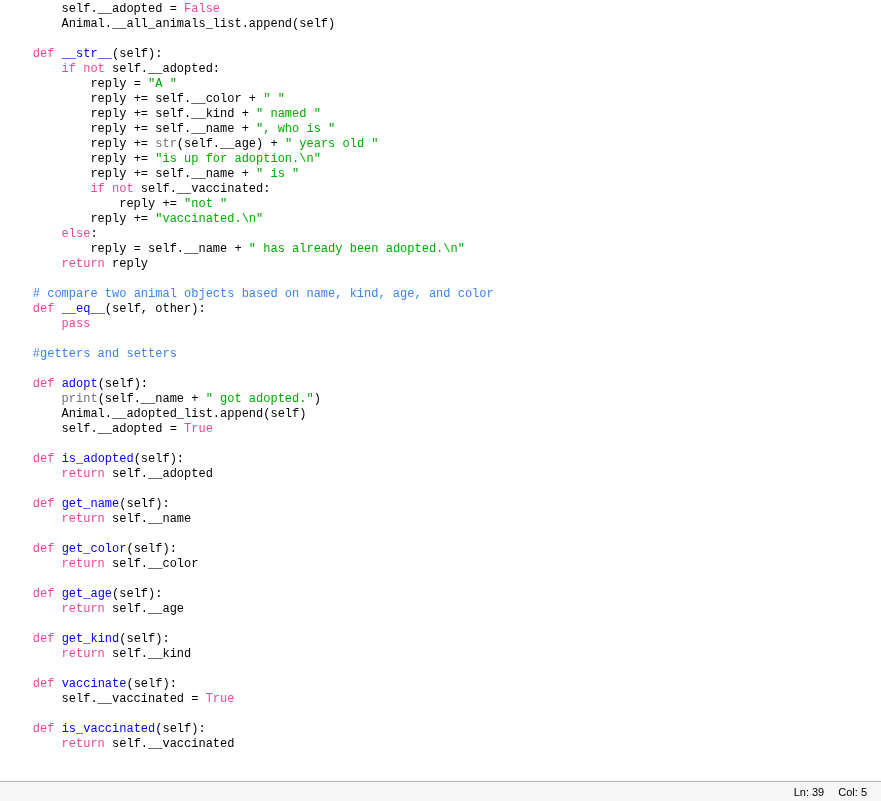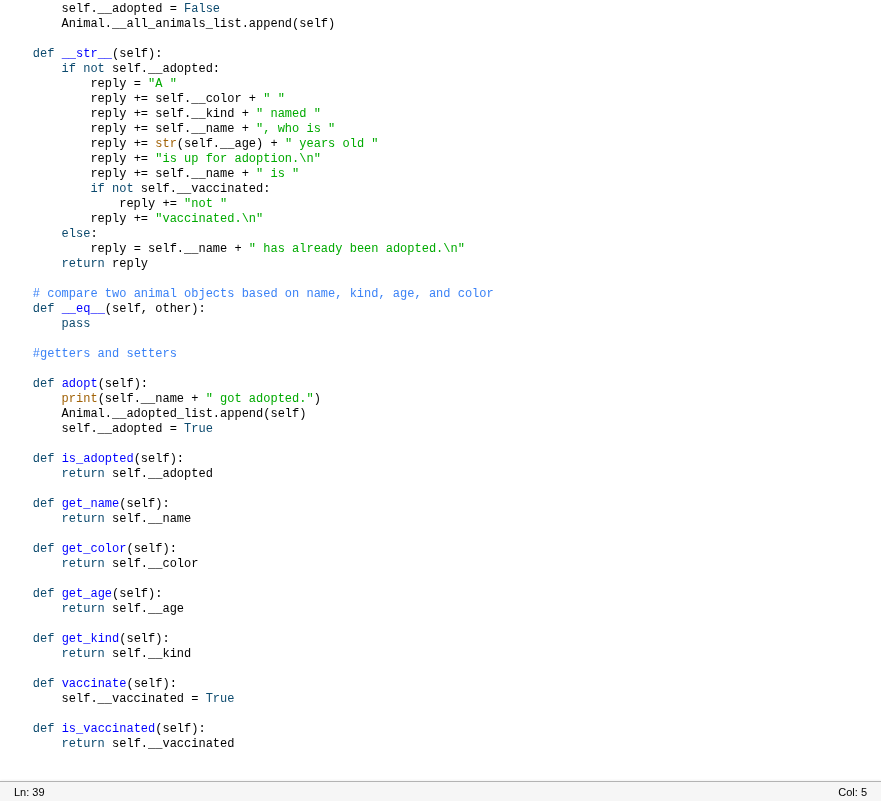--- a/index.html
+++ b/index.html
@@ -23,30 +23,30 @@
       overflow-y: auto;
       overflow-x: hidden;
       padding: 2px 4px;
       line-height: 15px;
       white-space: pre;
     }
     .editor::-webkit-scrollbar { width: 14px; }
     .editor::-webkit-scrollbar-track { background: transparent; }
     .editor::-webkit-scrollbar-thumb { background: #c6c6c6; border-radius: 7px; border: 3px solid #fff; }
     .line { color: #000; }
-    .kw { color: #0c4a6e; }
-    .bi { color: #a16207; font-family: Liberation Mono, monospace; }
+    .kw { color: #ec4899; }
+    .bi { color: #737373; font-family: Liberation Mono, monospace; }
     .str { color: #00aa00; }
     .comment { color: #3b82f6; }
     .def { color: #0000ff; font-family: Liberation Mono, monospace; }
     .statusbar {
       height: 20px;
       border-top: 1px solid #b3b3b3;
       display: flex;
-      justify-content: space-between;
+      justify-content: flex-end;
       align-items: center;
       padding: 0 14px;
       font-family: -apple-system, 'Helvetica Neue', Arial, sans-serif;
       font-size: 11px;
       background: #f6f6f6;
       gap: 14px;
       box-shadow: 0 -1px 2px rgba(0,0,0,0.05);
     }
   </style>
 </head>

